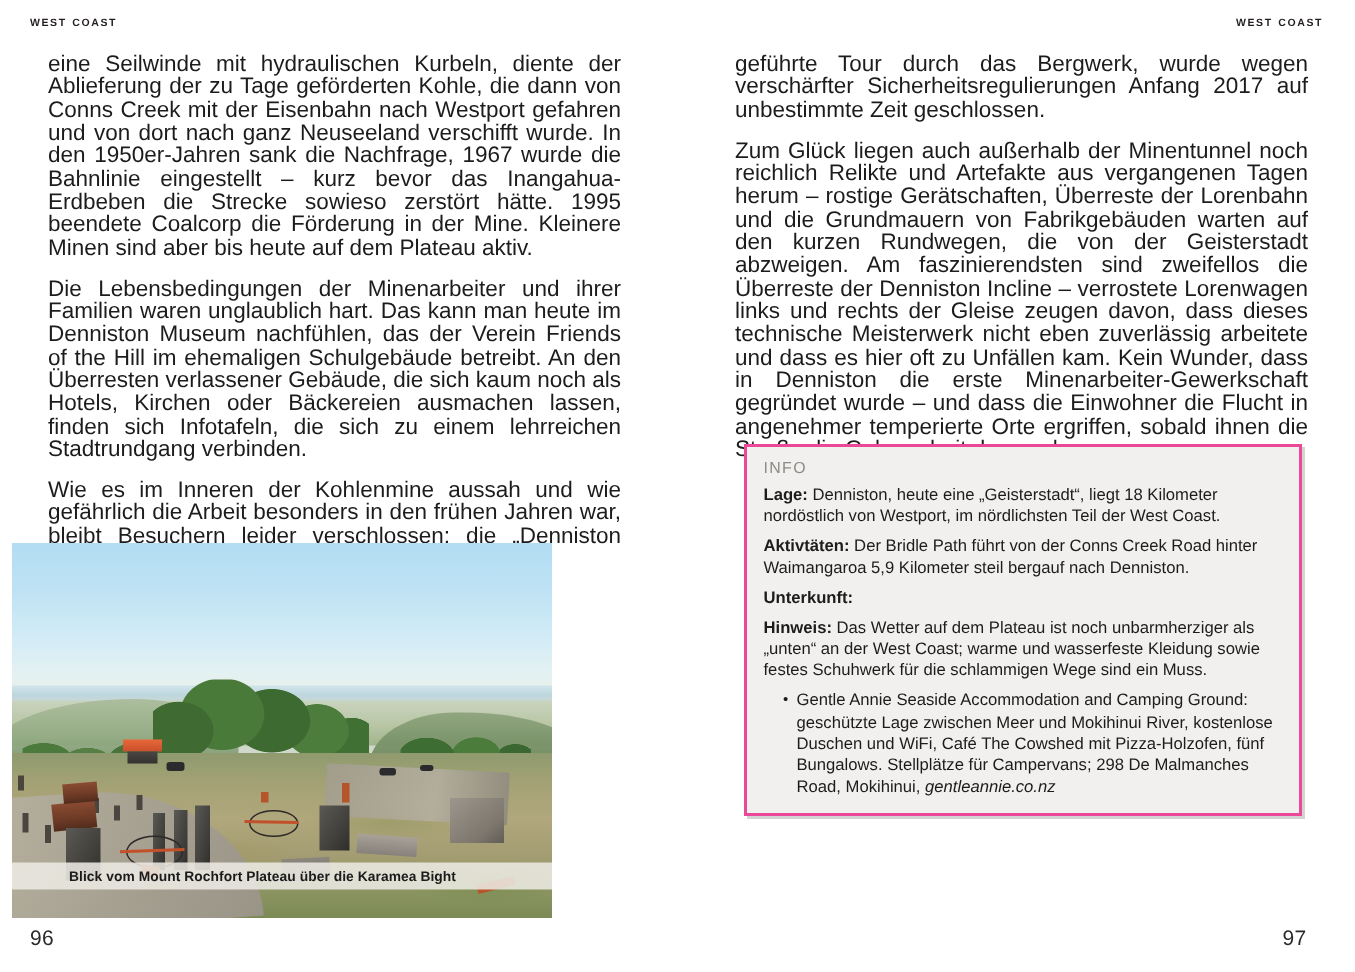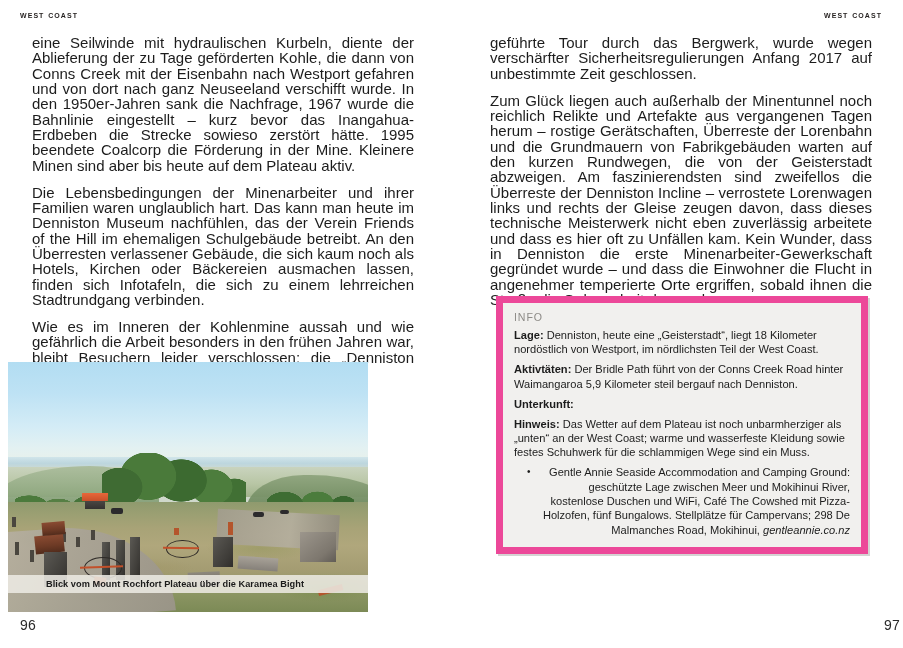--- a/index.html
+++ b/index.html
@@ -38,21 +38,21 @@
   
   .folio {
     position: absolute;
     bottom: 15px;
     font-size: 14px;
     color: #2a2a2a;
     font-weight: normal;
     letter-spacing: .2px;
   }
   .folio.left  { left: 20px; }
-  .folio.right { right: 3px; margin-top: 48px; }
+  .folio.right { right: 32px; margin-top: 48px; }
 
   
   .col {
     position: absolute;
     top: 35px;
     width: 382px;
   }
   .col.left  { left: 32px; }
   .col.right { left: 490px; }
 
@@ -331,21 +331,21 @@
   }
 
   
   .infobox {
     position: absolute;
     left: 496px;
     top: 296px;
     width: 372px;
     box-sizing: border-box;
     background: #f1f0ee;
-    border: 7px solid #ec4899;
+    border: 2px solid #ec4899;
     box-shadow: 2px 2px 0 rgba(120,118,114,.32);
     padding: 8px 11px 10px 11px;
   }
   .info-title {
     font-size: 10.6px;
     letter-spacing: .9px;
     color: #8d8b87;
     margin: 0 0 5px 0;
     font-weight: normal;
   }
@@ -363,21 +363,20 @@
     margin: 0;
     padding: 0 0 0 13px;
     list-style: none;
   }
   .info-list li {
     font-size: 11.1px;
     line-height: 14.4px;
     position: relative;
     padding-left: 9px;
     color: #1c1c1c;
-    text-align: right;
   }
   .info-list li::before {
     content: "•";
     position: absolute;
     left: 0;
     top: -0.5px;
     font-size: 10px;
   }
 </style>
 </head>

